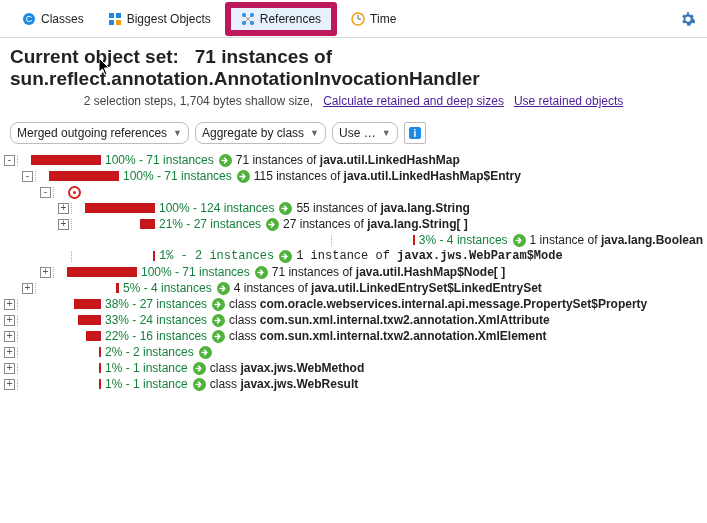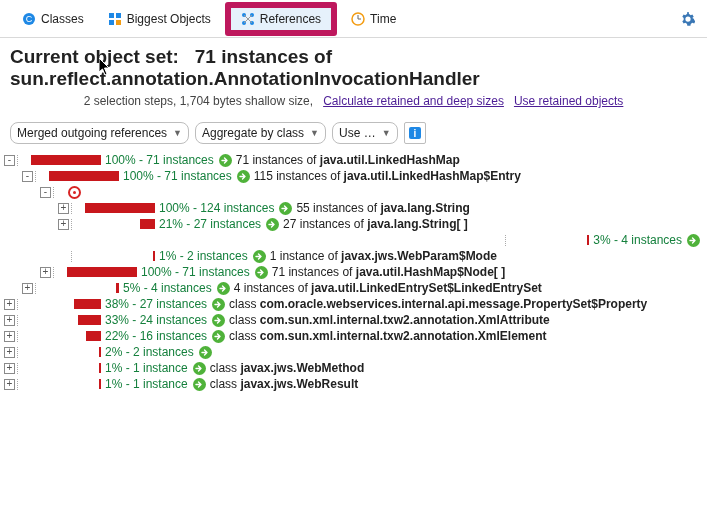--- a/index.html
+++ b/index.html
@@ -298,22 +298,23 @@
       <span class="dots"></span>
       <span class="bar-wrap">
         <span class="bar" style="width: 2.1px;"></span>
       </span>
       <span class="pct">3% - 4 instances</span>
       <span class="green">
         <svg width="9" height="9">
           <path d="M1 4.5 L6 4.5 M3.5 2 L6 4.5 L3.5 7" stroke="#fff" stroke-width="1.4" fill="none" stroke-linecap="round" stroke-linejoin="round"></path>
         </svg>
       </span>
-    </div>
-    <div class="row" style="padding-left: 54px;">
+      <span class="lbl">1 instance of <span class="bold">java.lang.Boolean</span></span>
+    </div>
+    <div class="row" style="padding-left: 54px; font-family: Liberation Mono, monospace;">
       <span style="display: inline-block; width: 13px;"></span>
       <span class="dots"></span>
       <span class="bar-wrap">
         <span class="bar" style="width: 2px;"></span>
       </span>
       <span class="pct">1% - 2 instances</span>
       <span class="green">
         <svg width="9" height="9">
           <path d="M1 4.5 L6 4.5 M3.5 2 L6 4.5 L3.5 7" stroke="#fff" stroke-width="1.4" fill="none" stroke-linecap="round" stroke-linejoin="round"></path>
         </svg>

